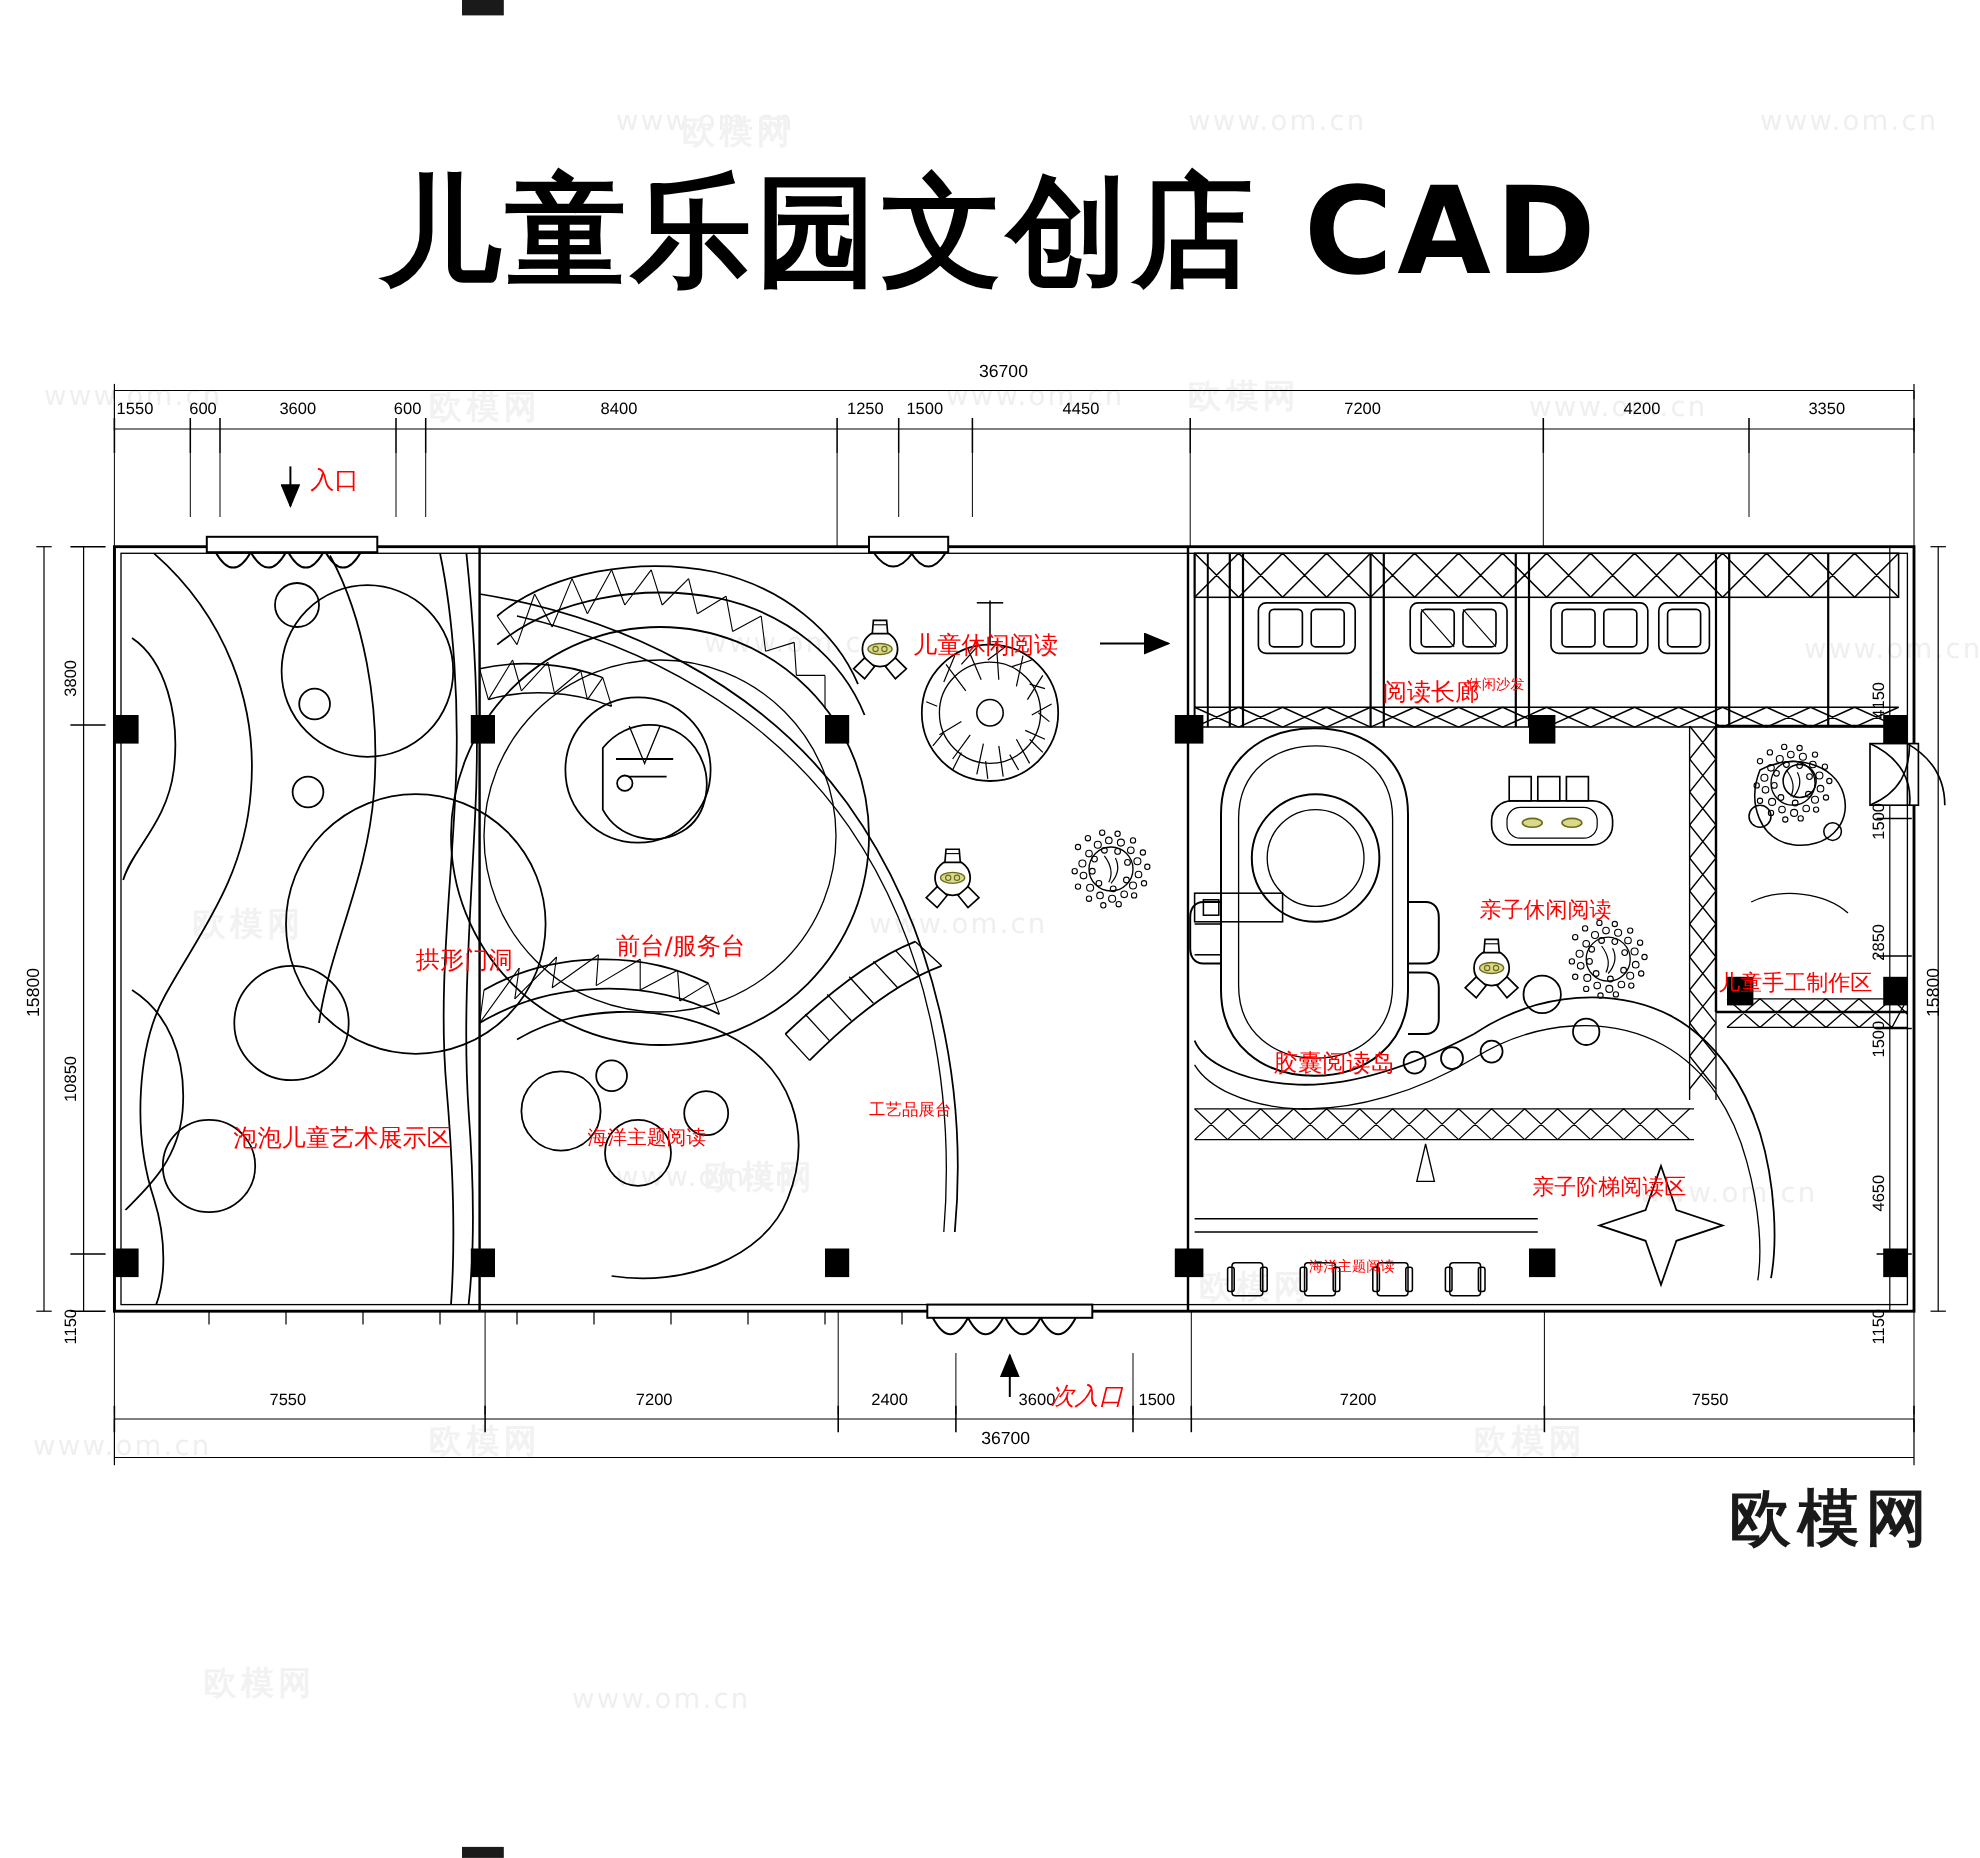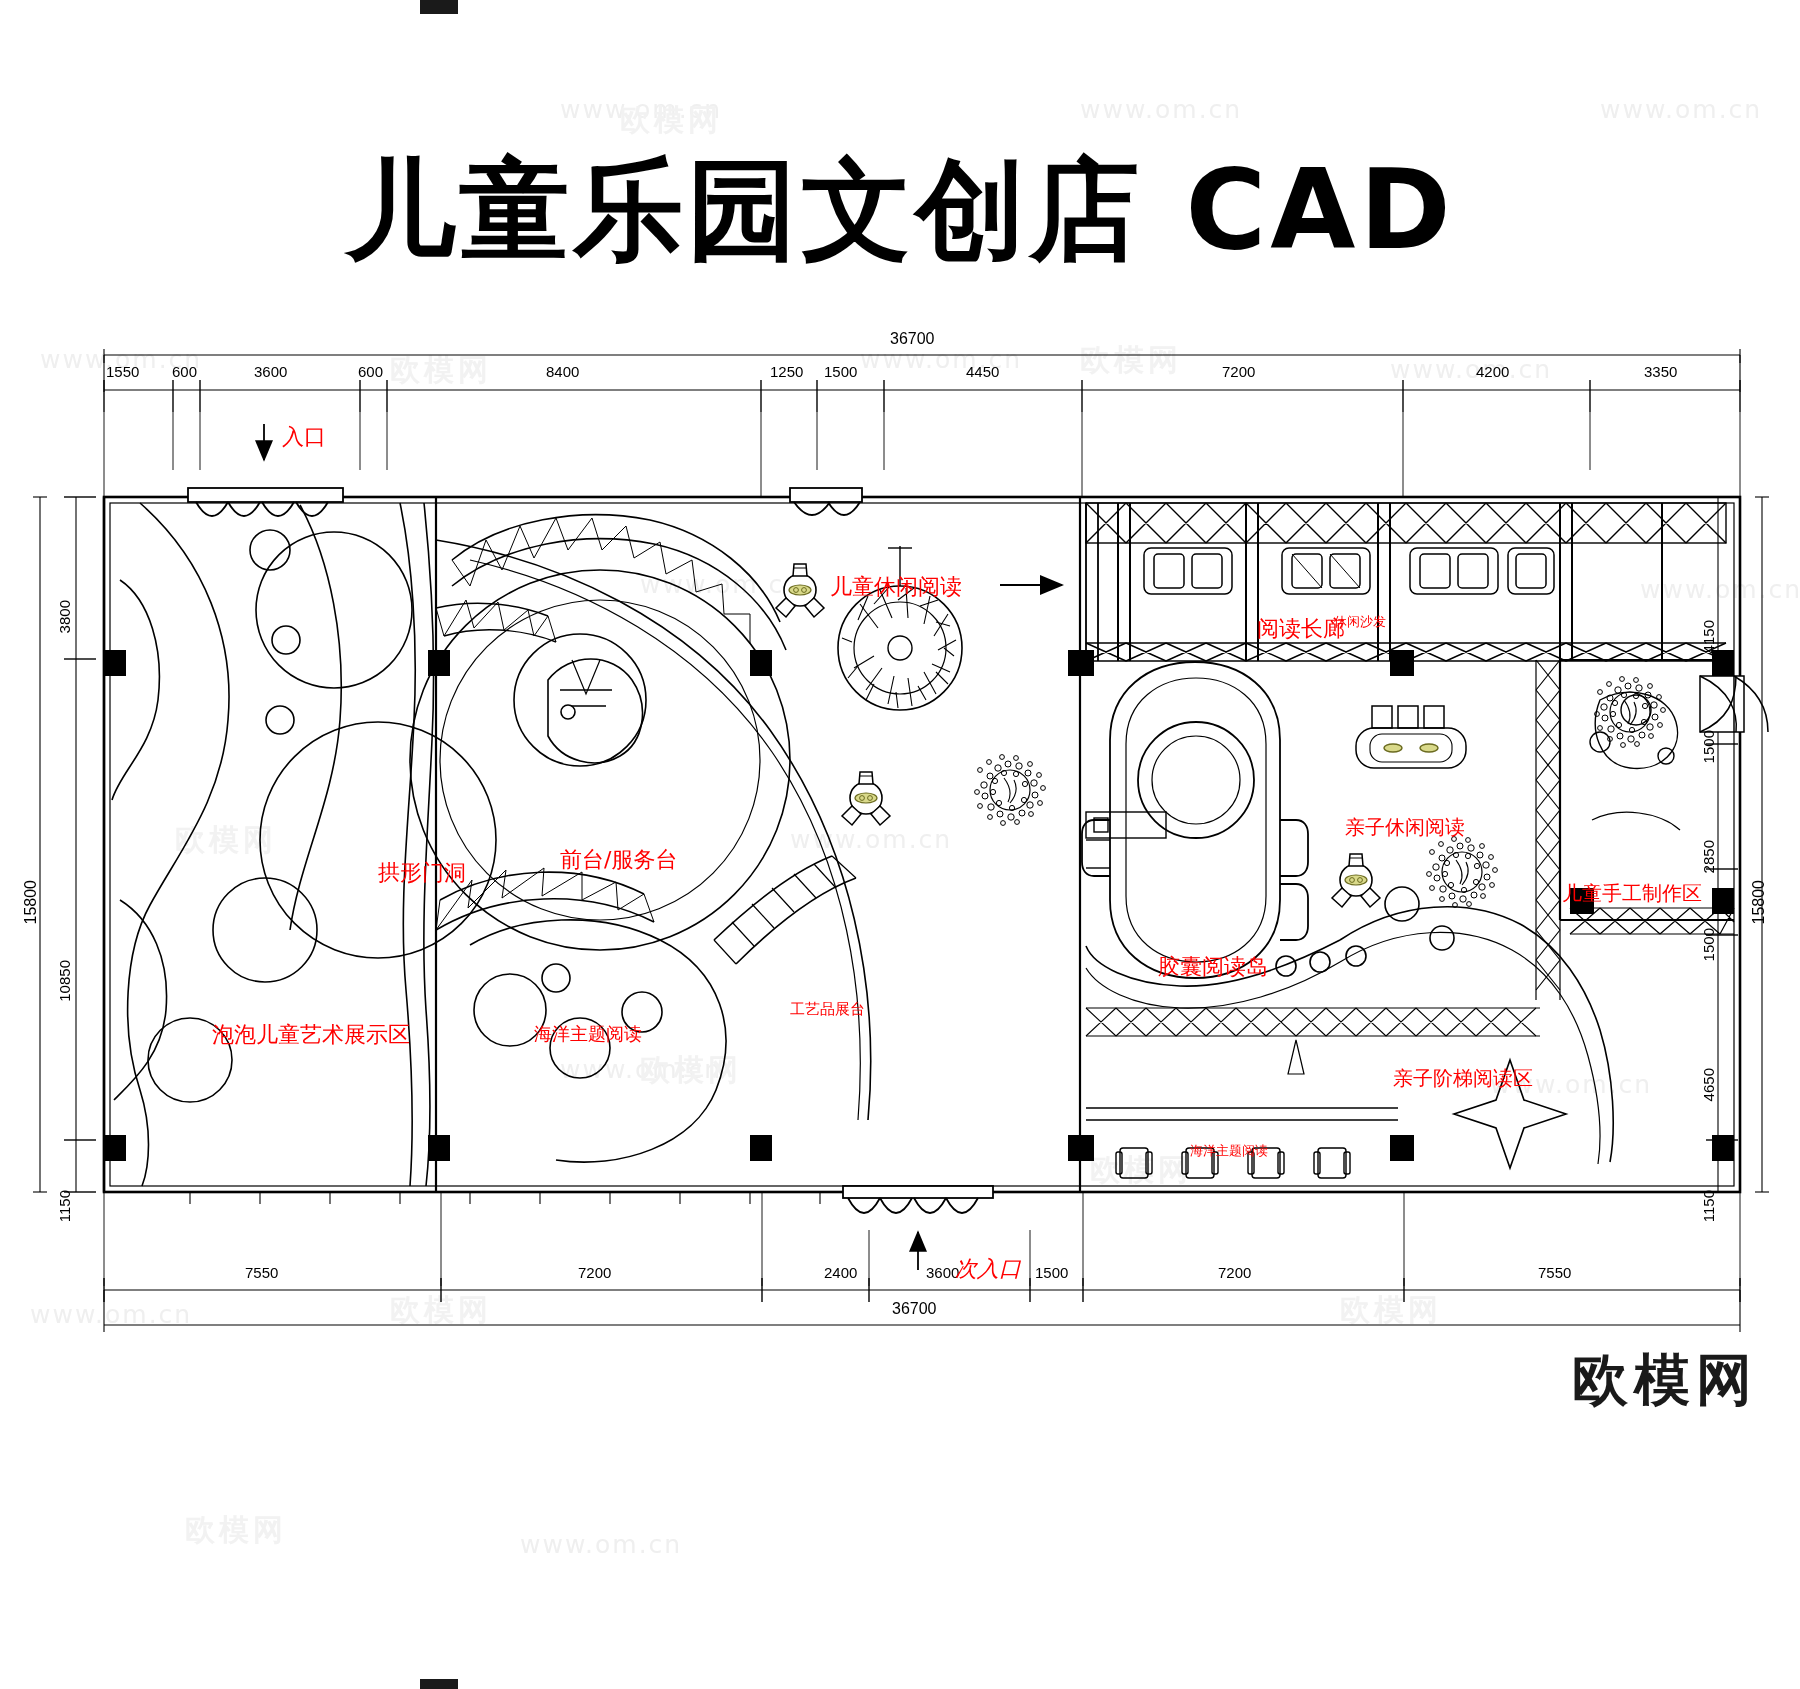--- a/index.html
+++ b/index.html
@@ -585,21 +585,21 @@
 <div class="dimtxt" style="left:770px;top:363px;">1250</div>
 <div class="dimtxt" style="left:824px;top:363px;">1500</div>
 <div class="dimtxt" style="left:966px;top:363px;">4450</div>
 <div class="dimtxt" style="left:1222px;top:363px;">7200</div>
 <div class="dimtxt" style="left:1476px;top:363px;">4200</div>
 <div class="dimtxt" style="left:1644px;top:363px;">3350</div>
 <div class="dimtxt" style="left:890px;top:330px;font-size:16px;">36700</div>
 
 <div class="dimtxt" style="left:245px;top:1264px;">7550</div>
 <div class="dimtxt" style="left:578px;top:1264px;">7200</div>
-<div class="dimtxt" style="left:824px;top:1264px;">2400</div>
+<div class="dimtxt" style="left:792px;top:1264px;">2400</div>
 <div class="dimtxt" style="left:926px;top:1264px;">3600</div>
 <div class="dimtxt" style="left:1035px;top:1264px;">1500</div>
 <div class="dimtxt" style="left:1218px;top:1264px;">7200</div>
 <div class="dimtxt" style="left:1538px;top:1264px;">7550</div>
 <div class="dimtxt" style="left:892px;top:1300px;font-size:16px;">36700</div>
 
 <div class="dimtxt v" style="left:56px;top:600px;transform:rotate(-90deg) translate(-100%,0);">3800</div>
 <div class="dimtxt v" style="left:56px;top:960px;transform:rotate(-90deg) translate(-100%,0);">10850</div>
 <div class="dimtxt v" style="left:56px;top:1190px;transform:rotate(-90deg) translate(-100%,0);">1150</div>
 <div class="dimtxt v" style="left:22px;top:880px;font-size:16px;transform:rotate(-90deg) translate(-100%,0);">15800</div>

